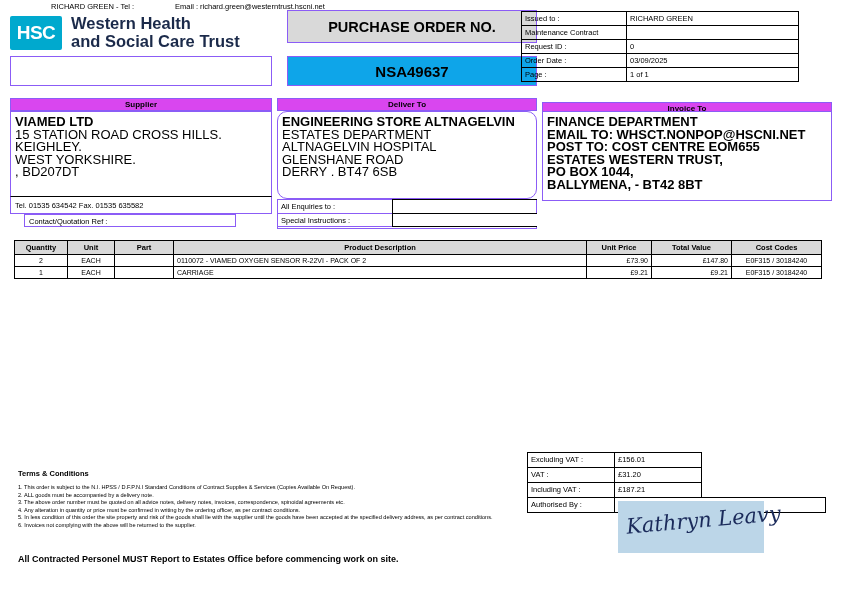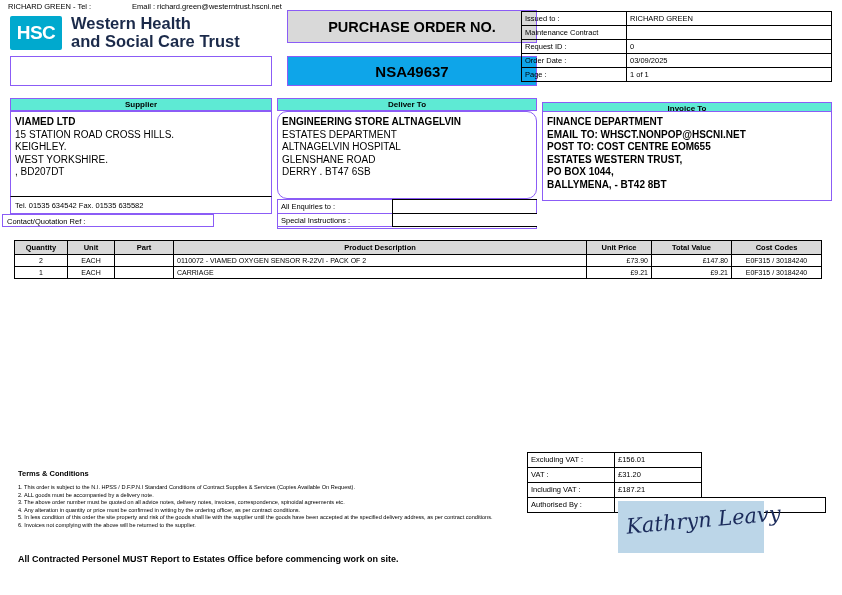--- a/index.html
+++ b/index.html
@@ -22,21 +22,21 @@
   }
 
   
   .bx {
     position: absolute;
     border: 1px solid #8b5cf6;
     box-sizing: border-box;
     background: #fff;
   }
   .hdrgrey {
-    background: #5eead4;
+    background: #d946ef;
     text-align: center;
     font-weight: bold;
     font-size: 8px;
     line-height: 12px;
   }
 
   
   #logo-block {
     position: absolute;
     left: 10px;
@@ -88,21 +88,21 @@
 
   
   #blank-left-box {
     left: 10px; top: 56px; width: 262px; height: 30px;
   }
 
   
   #meta-table {
     position: absolute;
     left: 521px; top: 11px;
-    width: 311px;
+    width: 278px;
     border-collapse: collapse;
     font-size: 7.5px;
   }
   #meta-table td {
     border: 1px solid #000;
     height: 13px;
     padding: 0 3px;
     line-height: 13px;
   }
   #meta-table td.k { width: 98px; }
@@ -111,36 +111,36 @@
   #supplier-hdr { left: 10px; top: 98px; width: 262px; height: 13px; }
   #deliver-hdr  { left: 277px; top: 98px; width: 260px; height: 13px; }
   #invoice-hdr  { left: 542px; top: 102px; width: 290px; height: 15px; }
 
   
   #supplier-box { left: 10px; top: 111px; width: 262px; height: 90px; }
   #deliver-box  { left: 277px; top: 111px; width: 260px; height: 88px; border-radius: 10px; }
   #invoice-box  { left: 542px; top: 111px; width: 290px; height: 90px; }
 
   .addr {
-    font-size: 10px;
+    font-size: 13px;
     line-height: 12.6px;
     padding: 4px 4px 0 4px;
   }
   .addr .first { font-weight: bold; }
   .bold { font-weight: bold; }
 
   #supplier-tel {
     left: 10px; top: 196px; width: 262px; height: 18px;
     border-top: 1px solid #000;
     font-size: 7.5px;
     line-height: 18px;
     padding-left: 4px;
   }
   #supplier-contact {
-    left: 2px; top: 214px; width: 212px; height: 13px;
+    left: 24px; top: 214px; width: 212px; height: 13px;
     font-size: 7.5px; line-height: 13px; padding-left: 4px;
   }
 
   #enquiries-row {
     left: 277px; top: 199px; width: 260px; height: 30px;
     font-size: 7.5px; line-height: 14px; padding-left: 3px;
   }
   #special-row {
     left: 277px; top: 213px; width: 260px; height: 14px;
     font-size: 7.5px; line-height: 14px; padding-left: 3px;
@@ -310,21 +310,21 @@
       <div class="first bold">ENGINEERING STORE ALTNAGELVIN</div>
       <div>ESTATES DEPARTMENT</div>
       <div>ALTNAGELVIN HOSPITAL</div>
       <div>GLENSHANE ROAD</div>
       <div>DERRY .    BT47 6SB</div>
     </div>
   </div>
   <div class="bx" id="enquiries-row">All Enquiries to :</div>
   <div class="bx" id="special-row">Special Instructions :</div>
   <div id="enquiries-val">
-    <span class="seg seg1" style="padding-left:8px;">RICHARD GREEN  - Tel :</span>
+    <span class="seg seg1" style="padding-left:8px;margin-left:43px;">RICHARD GREEN  - Tel :</span>
     <span class="seg">Email : richard.green@westerntrust.hscni.net</span>
   </div>
   <div class="bx" id="enq-line-box"></div>
   <div class="bx" id="special-val"></div>
 
   <div class="bx" id="invoice-box">
     <div class="addr">
       <div class="first bold">FINANCE DEPARTMENT</div>
       <div class="bold">EMAIL TO:  WHSCT.NONPOP@HSCNI.NET</div>
       <div class="bold">POST TO:  COST CENTRE EOM655</div>

